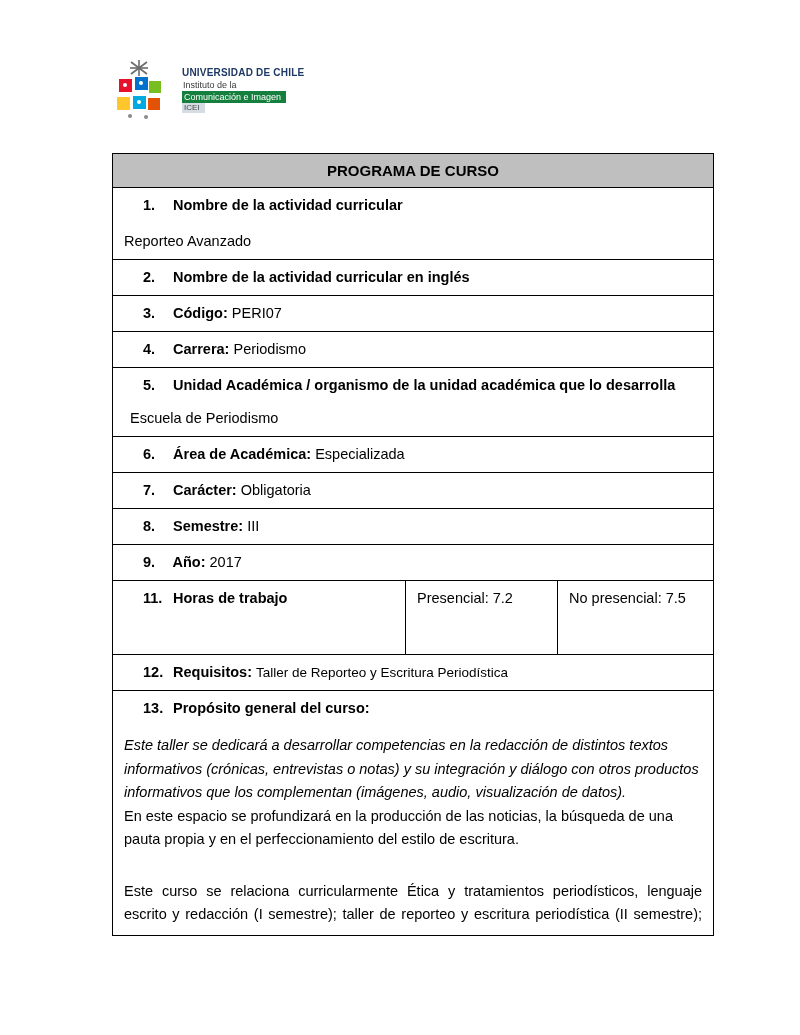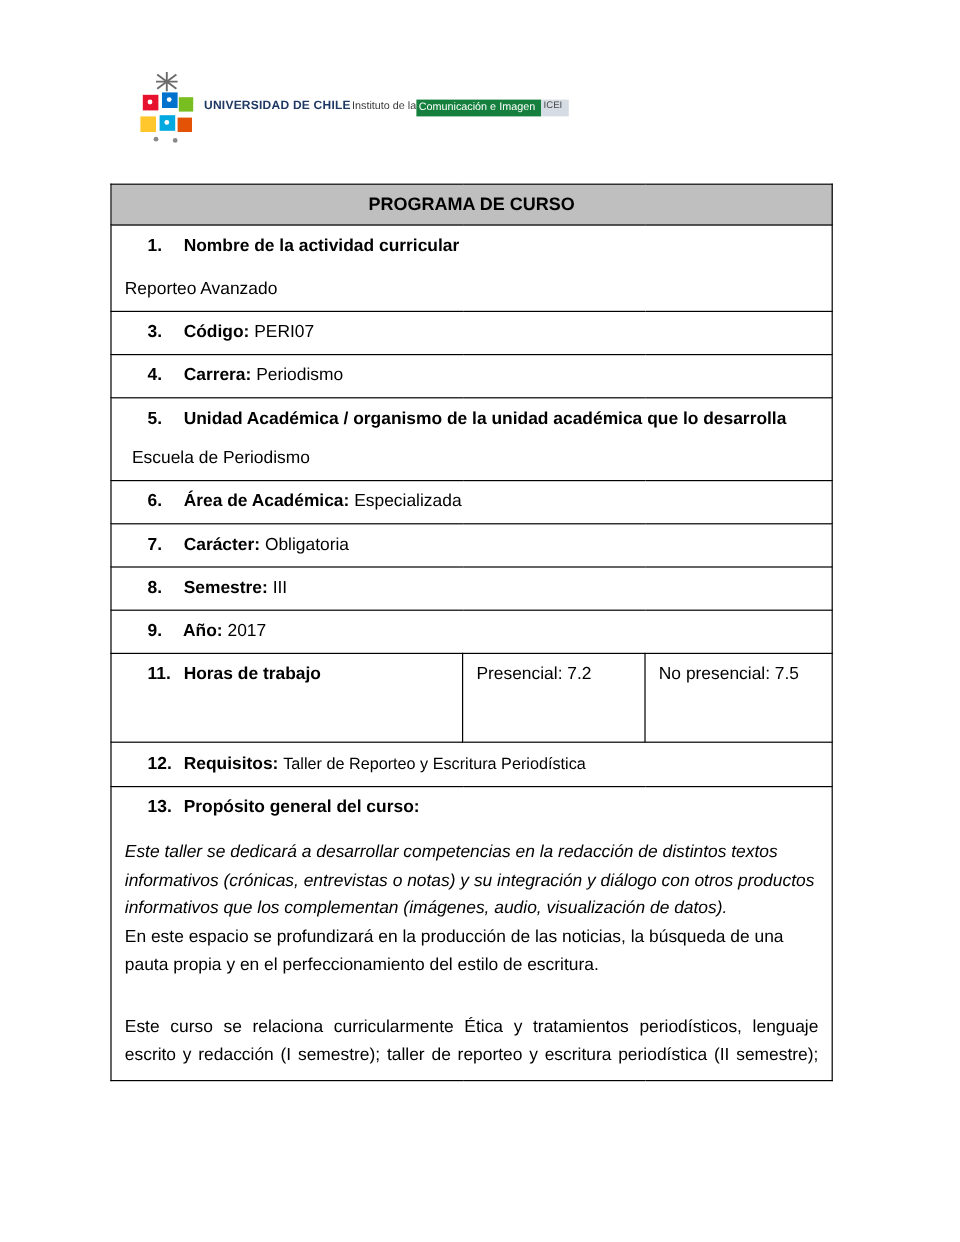--- a/index.html
+++ b/index.html
@@ -16,30 +16,30 @@
 
   
   .logo {
     position: absolute;
     left: 116px;
     top: 58px;
     display: flex;
     align-items: center;
     gap: 8px;
   }
-  .logo-text { display: flex; flex-direction: row; line-height: 1.15; }
+  .logo-text { display: flex; flex-direction: column; line-height: 1.15; margin-left: 12px; }
   .lt-name { color: #1F3864; font-weight: bold; font-size: 10px; letter-spacing: 0.2px; margin-bottom: 2px; }
   .lt-l1 { font-size: 9px; color: #3a3a3a; padding-left: 1px; }
   .lt-l2 { font-size: 9px; color: #ffffff; background: #15803d; padding: 1px 5px 1px 2px; width: fit-content; }
   .lt-l3 { font-size: 8px; color: #4a4a4a; background: #D6DCE4; padding: 0 5px 1px 2px; width: fit-content; }
 
   
   table.ct {
     position: absolute;
-    left: 92px;
+    left: 112px;
     top: 153px;
     width: 601px;
     border-collapse: collapse;
     table-layout: fixed;
     font-size: 14.5px;
   }
   table.ct td {
     border: 1px solid #000000;
     padding: 8px 11px;
     vertical-align: top;
@@ -112,20 +112,28 @@
       <tr>
         <td colspan="3">
           <div class="item">
             <span class="num">1.</span>
             <span class="lbl">Nombre de la actividad curricular</span>
           </div>
           <div class="free-val">Reporteo Avanzado</div>
         </td>
       </tr>
 
+      <tr>
+        <td colspan="3">
+          <div class="item">
+            <span class="num">2.</span>
+            <span class="lbl">Nombre de la actividad curricular en inglés</span>
+          </div>
+        </td>
+      </tr>
 
       <tr>
         <td colspan="3">
           <div class="item">
             <span class="num">3.</span>
             <span class="lbl">Código:</span>
             <span class="val">PERI07</span>
           </div>
         </td>
       </tr>

